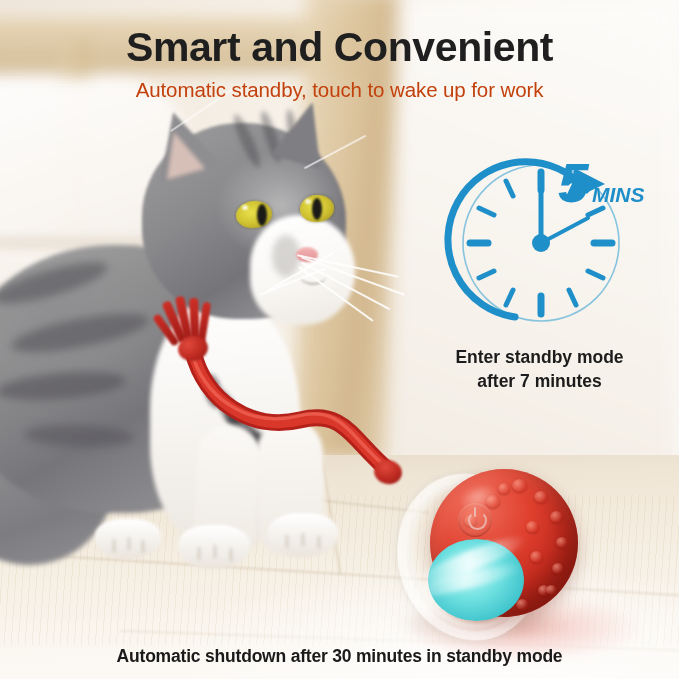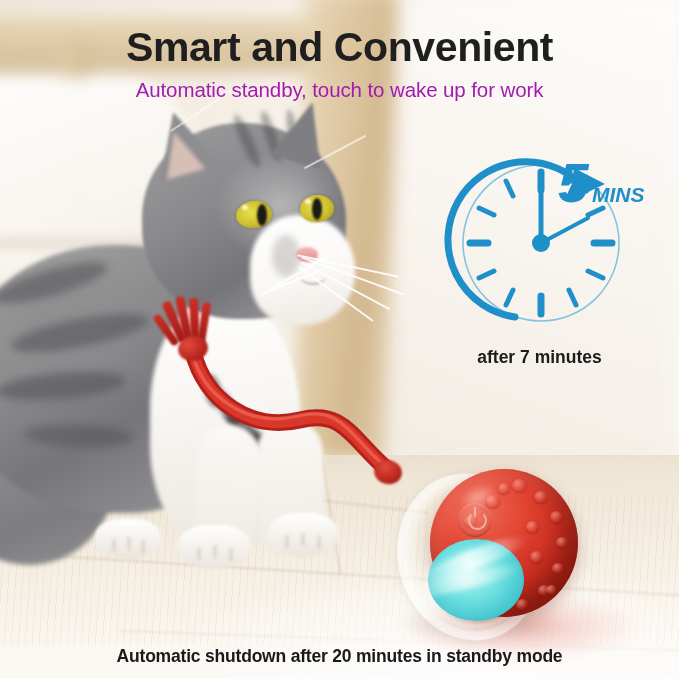--- a/index.html
+++ b/index.html
@@ -487,21 +487,21 @@
     color: #1f1f1f;
     letter-spacing: -.4px;
     line-height: 1.05;
   }
   .subhead {
     position: absolute;
     left: 0; right: 0; top: 78px;
     text-align: center;
     font-size: 20.5px;
     font-weight: normal;
-    color: #a21caf;
+    color: #c2410c;
     letter-spacing: -.1px;
   }
   .clock-caption {
     position: absolute;
     left: 400px; width: 279px; top: 346px;
     text-align: center;
     font-size: 17.5px;
     font-weight: bold;
     color: #1c1c1c;
     line-height: 1.35;
@@ -683,18 +683,19 @@
 
       <text x="118" y="62" font-family="Liberation Sans, sans-serif" font-size="55" font-weight="bold" font-style="italic" fill="#1f8fc9">5</text>
       <text x="152" y="62" font-family="Liberation Sans, sans-serif" font-size="21" font-weight="bold" font-style="italic" fill="#1f8fc9">MINS</text>
     </svg>
   </div>
 
   <div class="headline">Smart and Convenient</div>
   <div class="subhead">Automatic standby, touch to wake up for work</div>
 
   <div class="clock-caption">
+    <div>Enter standby mode</div>
     <div>after 7 minutes</div>
   </div>
 
-  <div class="bottom-caption">Automatic shutdown after 20 minutes in standby mode</div>
+  <div class="bottom-caption">Automatic shutdown after 30 minutes in standby mode</div>
 
 </div>
 
 </body></html>

